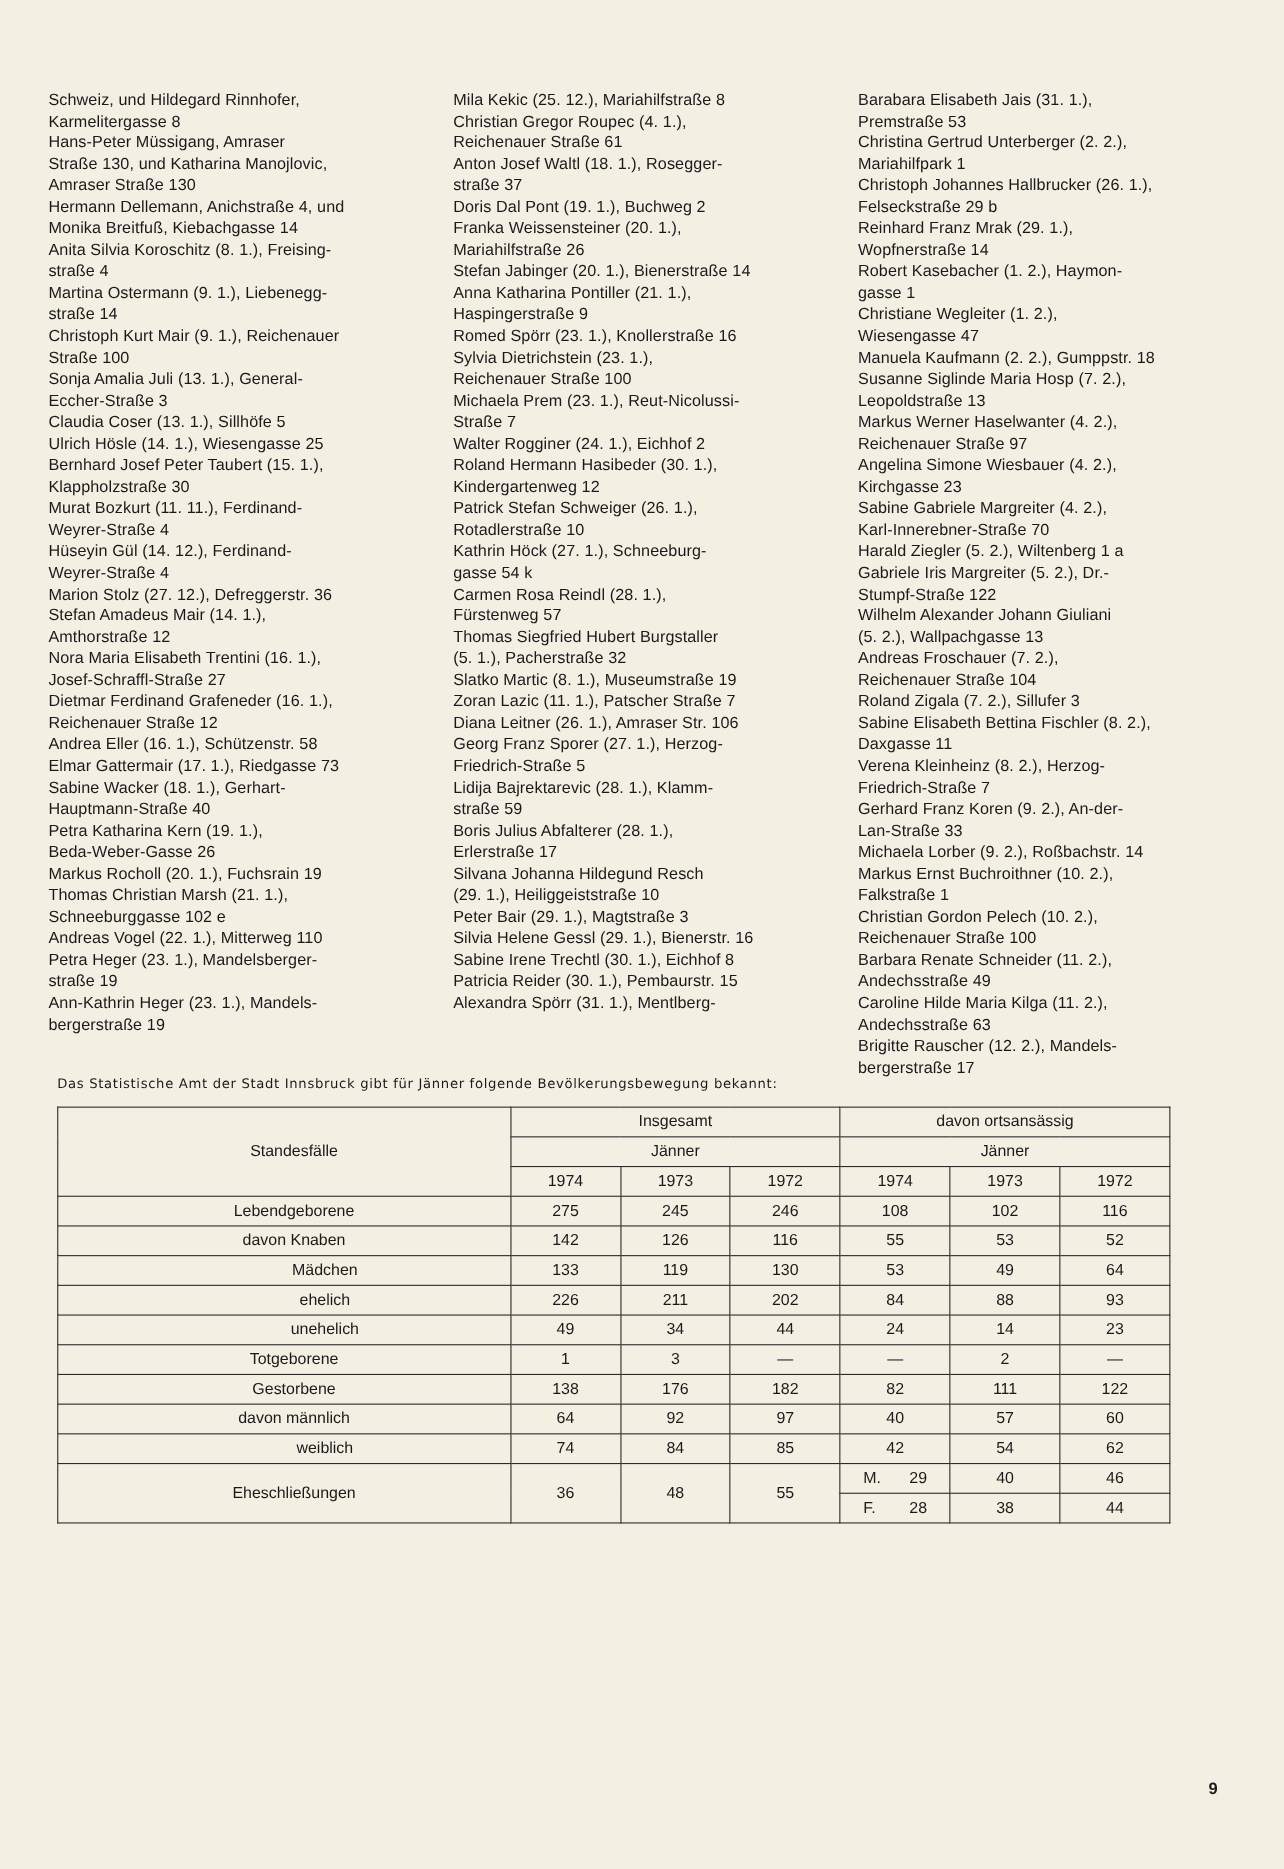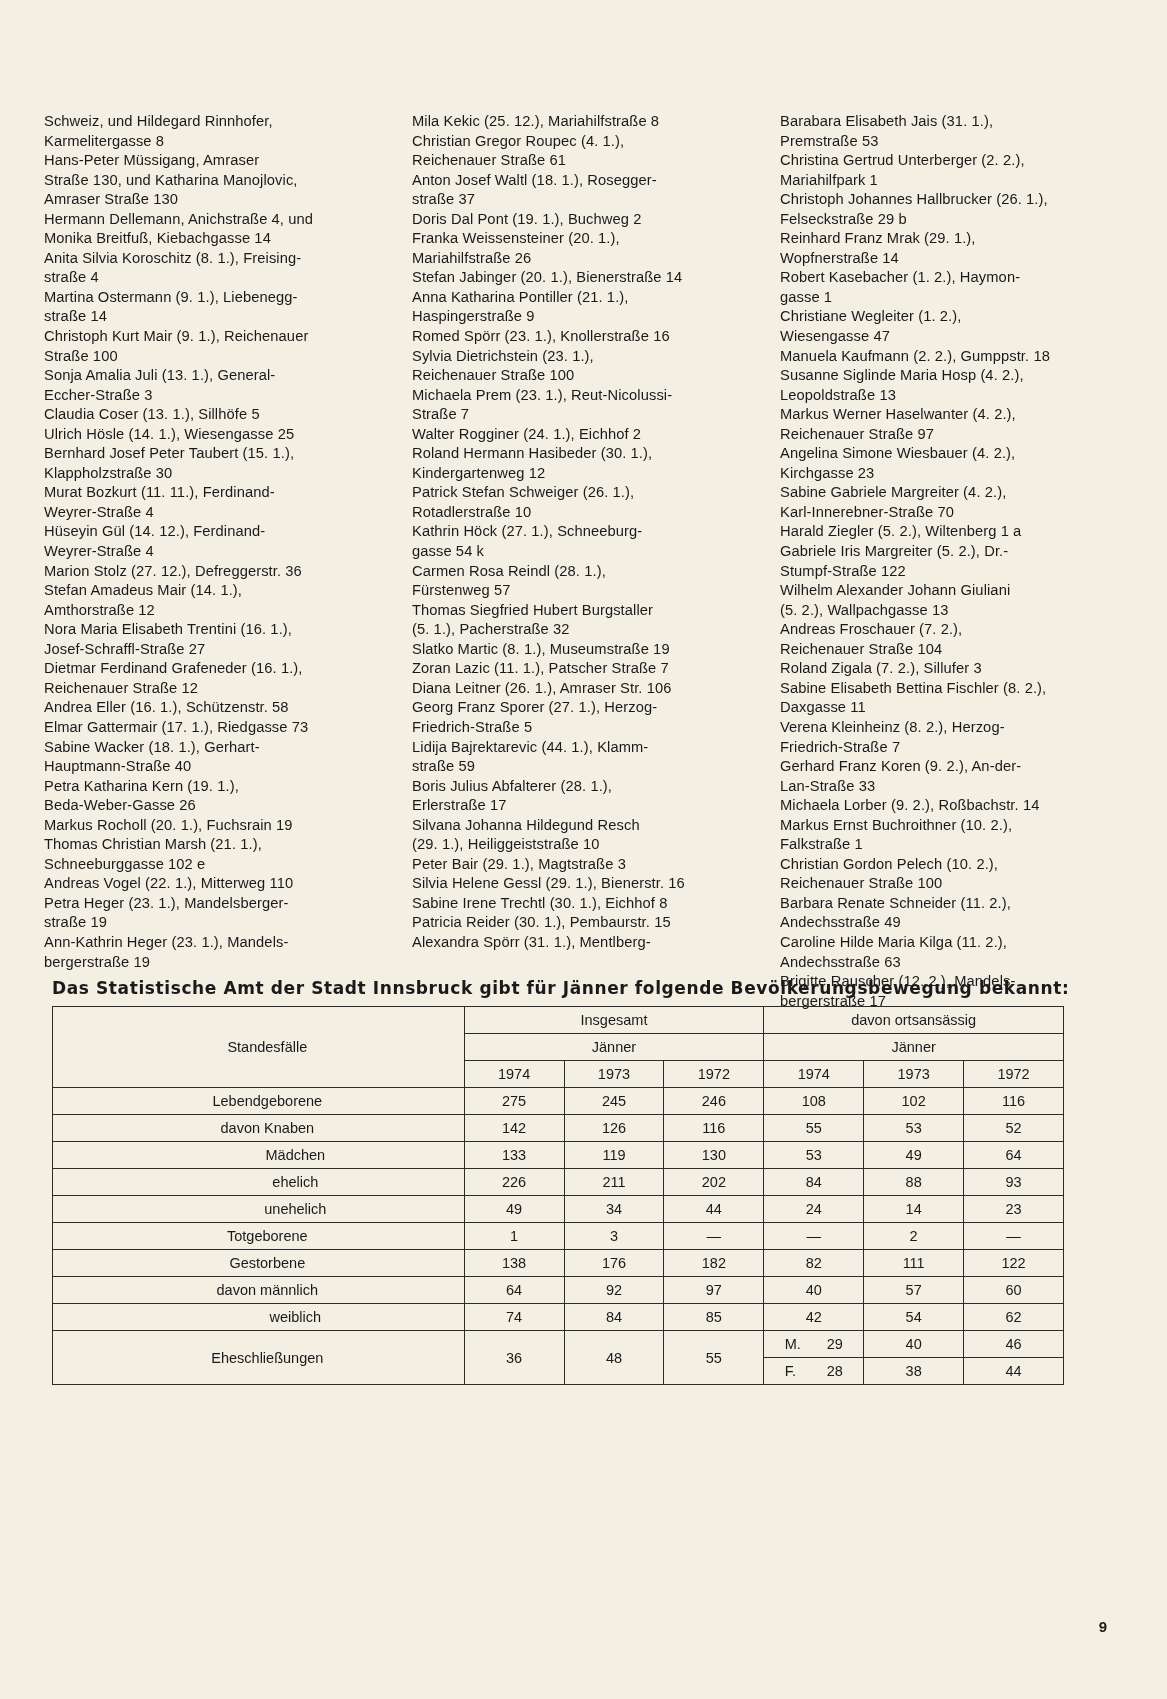--- a/index.html
+++ b/index.html
@@ -28,43 +28,42 @@
     top: 82px;
     width: 1080px;
     display: flex;
     gap: 24px;
   }
   .col {
     width: 344px;
     font-size: 14.7px;
     line-height: 1.33;
     letter-spacing: 0.1px;
-    margin-top: 30px;
   }
   .col p {
     margin: 0 0 0 0;
   }
   .entry {
     margin: 0;
     padding: 0;
   }
   .section-head {
     text-align: center;
     font-size: 26px;
     font-weight: bold;
     margin: 20px 0 14px 0;
     letter-spacing: 0.5px;
     font-family: "DejaVu Sans", sans-serif;
   }
   .table-title {
     position: absolute;
     left: 52px;
     top: 978px;
-    font-size: 17px;
-    font-weight: bold;
+    font-size: 12px;
+    font-weight: normal;
     letter-spacing: 0.6px;
     font-family: "DejaVu Sans", sans-serif;
   }
   table.stat {
     position: absolute;
     left: 52px;
     top: 1006px;
     width: 1012px;
     border-collapse: collapse;
     font-size: 14.5px;
@@ -193,21 +192,21 @@
       <p class="entry">gasse 54 k</p>
       <p class="entry">Carmen Rosa Reindl (28. 1.),</p>
       <p class="entry">Fürstenweg 57</p>
       <p class="entry">Thomas Siegfried Hubert Burgstaller</p>
       <p class="entry">(5. 1.), Pacherstraße 32</p>
       <p class="entry">Slatko Martic (8. 1.), Museumstraße 19</p>
       <p class="entry">Zoran Lazic (11. 1.), Patscher Straße 7</p>
       <p class="entry">Diana Leitner (26. 1.), Amraser Str. 106</p>
       <p class="entry">Georg Franz Sporer (27. 1.), Herzog-</p>
       <p class="entry">Friedrich-Straße 5</p>
-      <p class="entry">Lidija Bajrektarevic (44. 1.), Klamm-</p>
+      <p class="entry">Lidija Bajrektarevic (28. 1.), Klamm-</p>
       <p class="entry">straße 59</p>
       <p class="entry">Boris Julius Abfalterer (28. 1.),</p>
       <p class="entry">Erlerstraße 17</p>
       <p class="entry">Silvana Johanna Hildegund Resch</p>
       <p class="entry">(29. 1.), Heiliggeiststraße 10</p>
       <p class="entry">Peter Bair (29. 1.), Magtstraße 3</p>
       <p class="entry">Silvia Helene Gessl (29. 1.), Bienerstr. 16</p>
       <p class="entry">Sabine Irene Trechtl (30. 1.), Eichhof 8</p>
       <p class="entry">Patricia Reider (30. 1.), Pembaurstr. 15</p>
       <p class="entry">Alexandra Spörr (31. 1.), Mentlberg-</p>
@@ -220,21 +219,21 @@
       <p class="entry">Mariahilfpark 1</p>
       <p class="entry">Christoph Johannes Hallbrucker (26. 1.),</p>
       <p class="entry">Felseckstraße 29 b</p>
       <p class="entry">Reinhard Franz Mrak (29. 1.),</p>
       <p class="entry">Wopfnerstraße 14</p>
       <p class="entry">Robert Kasebacher (1. 2.), Haymon-</p>
       <p class="entry">gasse 1</p>
       <p class="entry">Christiane Wegleiter (1. 2.),</p>
       <p class="entry">Wiesengasse 47</p>
       <p class="entry">Manuela Kaufmann (2. 2.), Gumppstr. 18</p>
-      <p class="entry">Susanne Siglinde Maria Hosp (4. 2.),</p>
+      <p class="entry">Susanne Siglinde Maria Hosp (7. 2.),</p>
       <p class="entry">Leopoldstraße 13</p>
       <p class="entry">Markus Werner Haselwanter (4. 2.),</p>
       <p class="entry">Reichenauer Straße 97</p>
       <p class="entry">Angelina Simone Wiesbauer (4. 2.),</p>
       <p class="entry">Kirchgasse 23</p>
       <p class="entry">Sabine Gabriele Margreiter (4. 2.),</p>
       <p class="entry">Karl-Innerebner-Straße 70</p>
       <p class="entry">Harald Ziegler (5. 2.), Wiltenberg 1 a</p>
       <p class="entry">Gabriele Iris Margreiter (5. 2.), Dr.-</p>
       <p class="entry">Stumpf-Straße 122</p>

